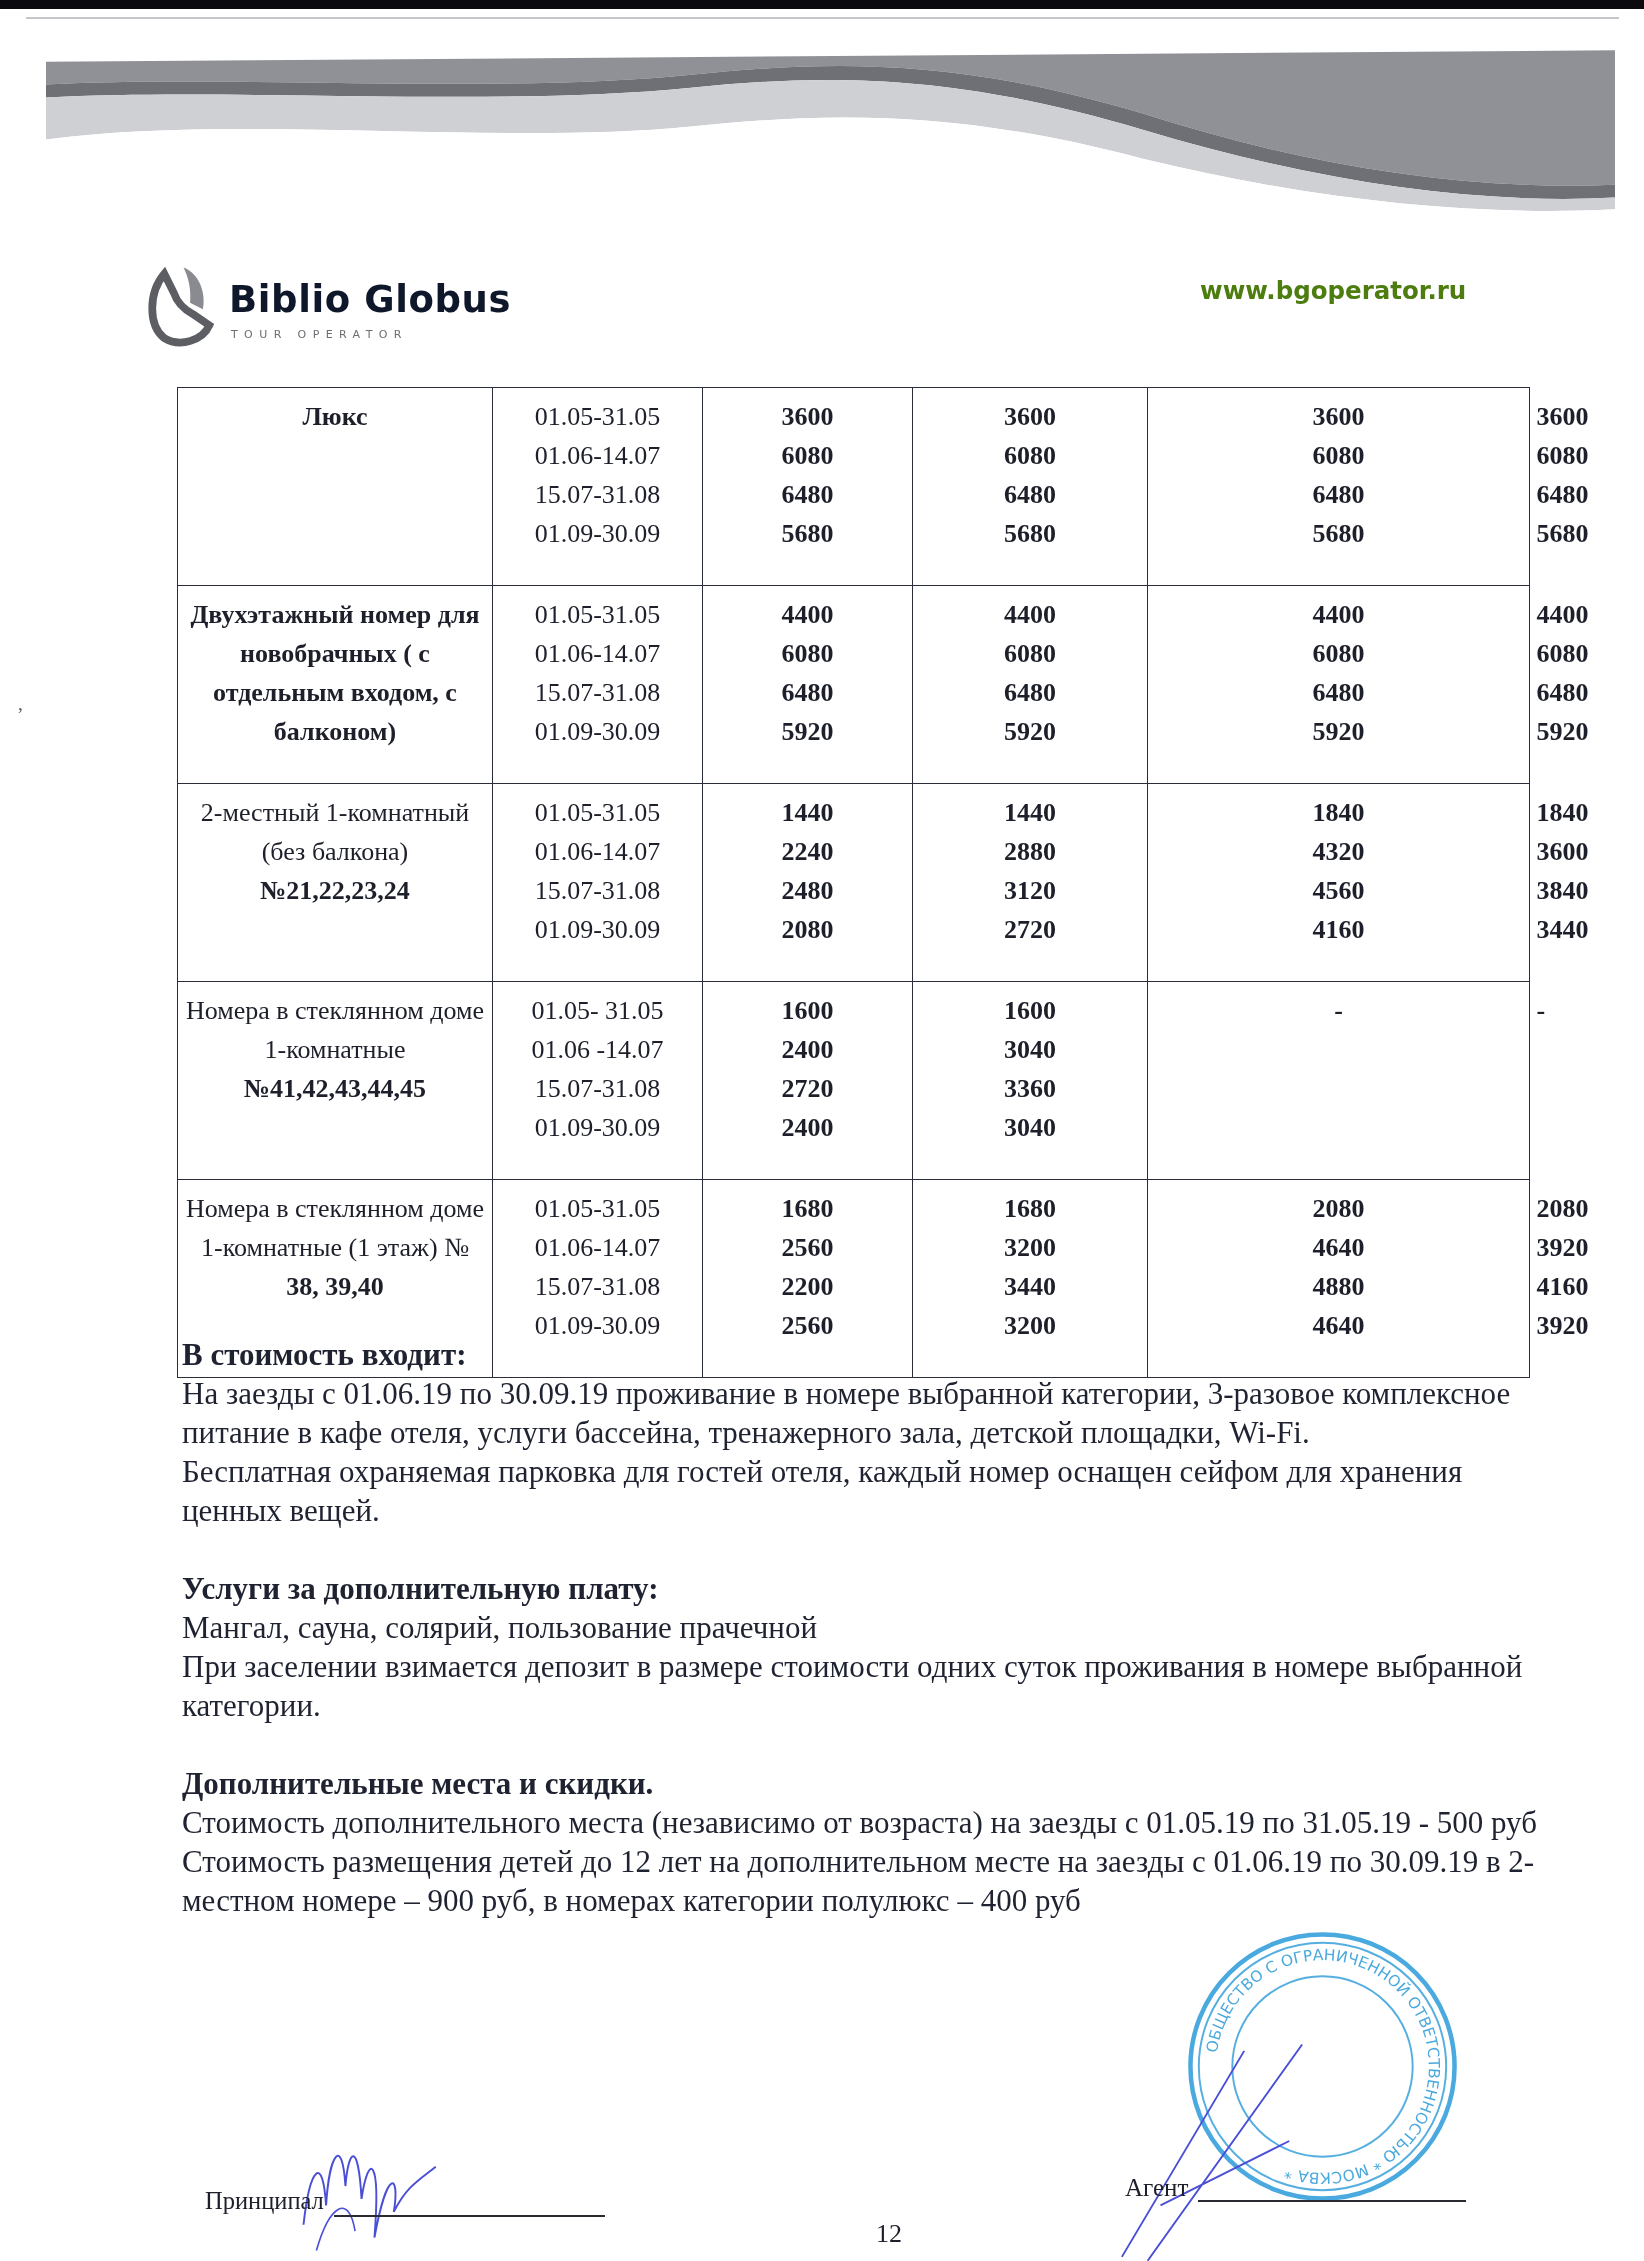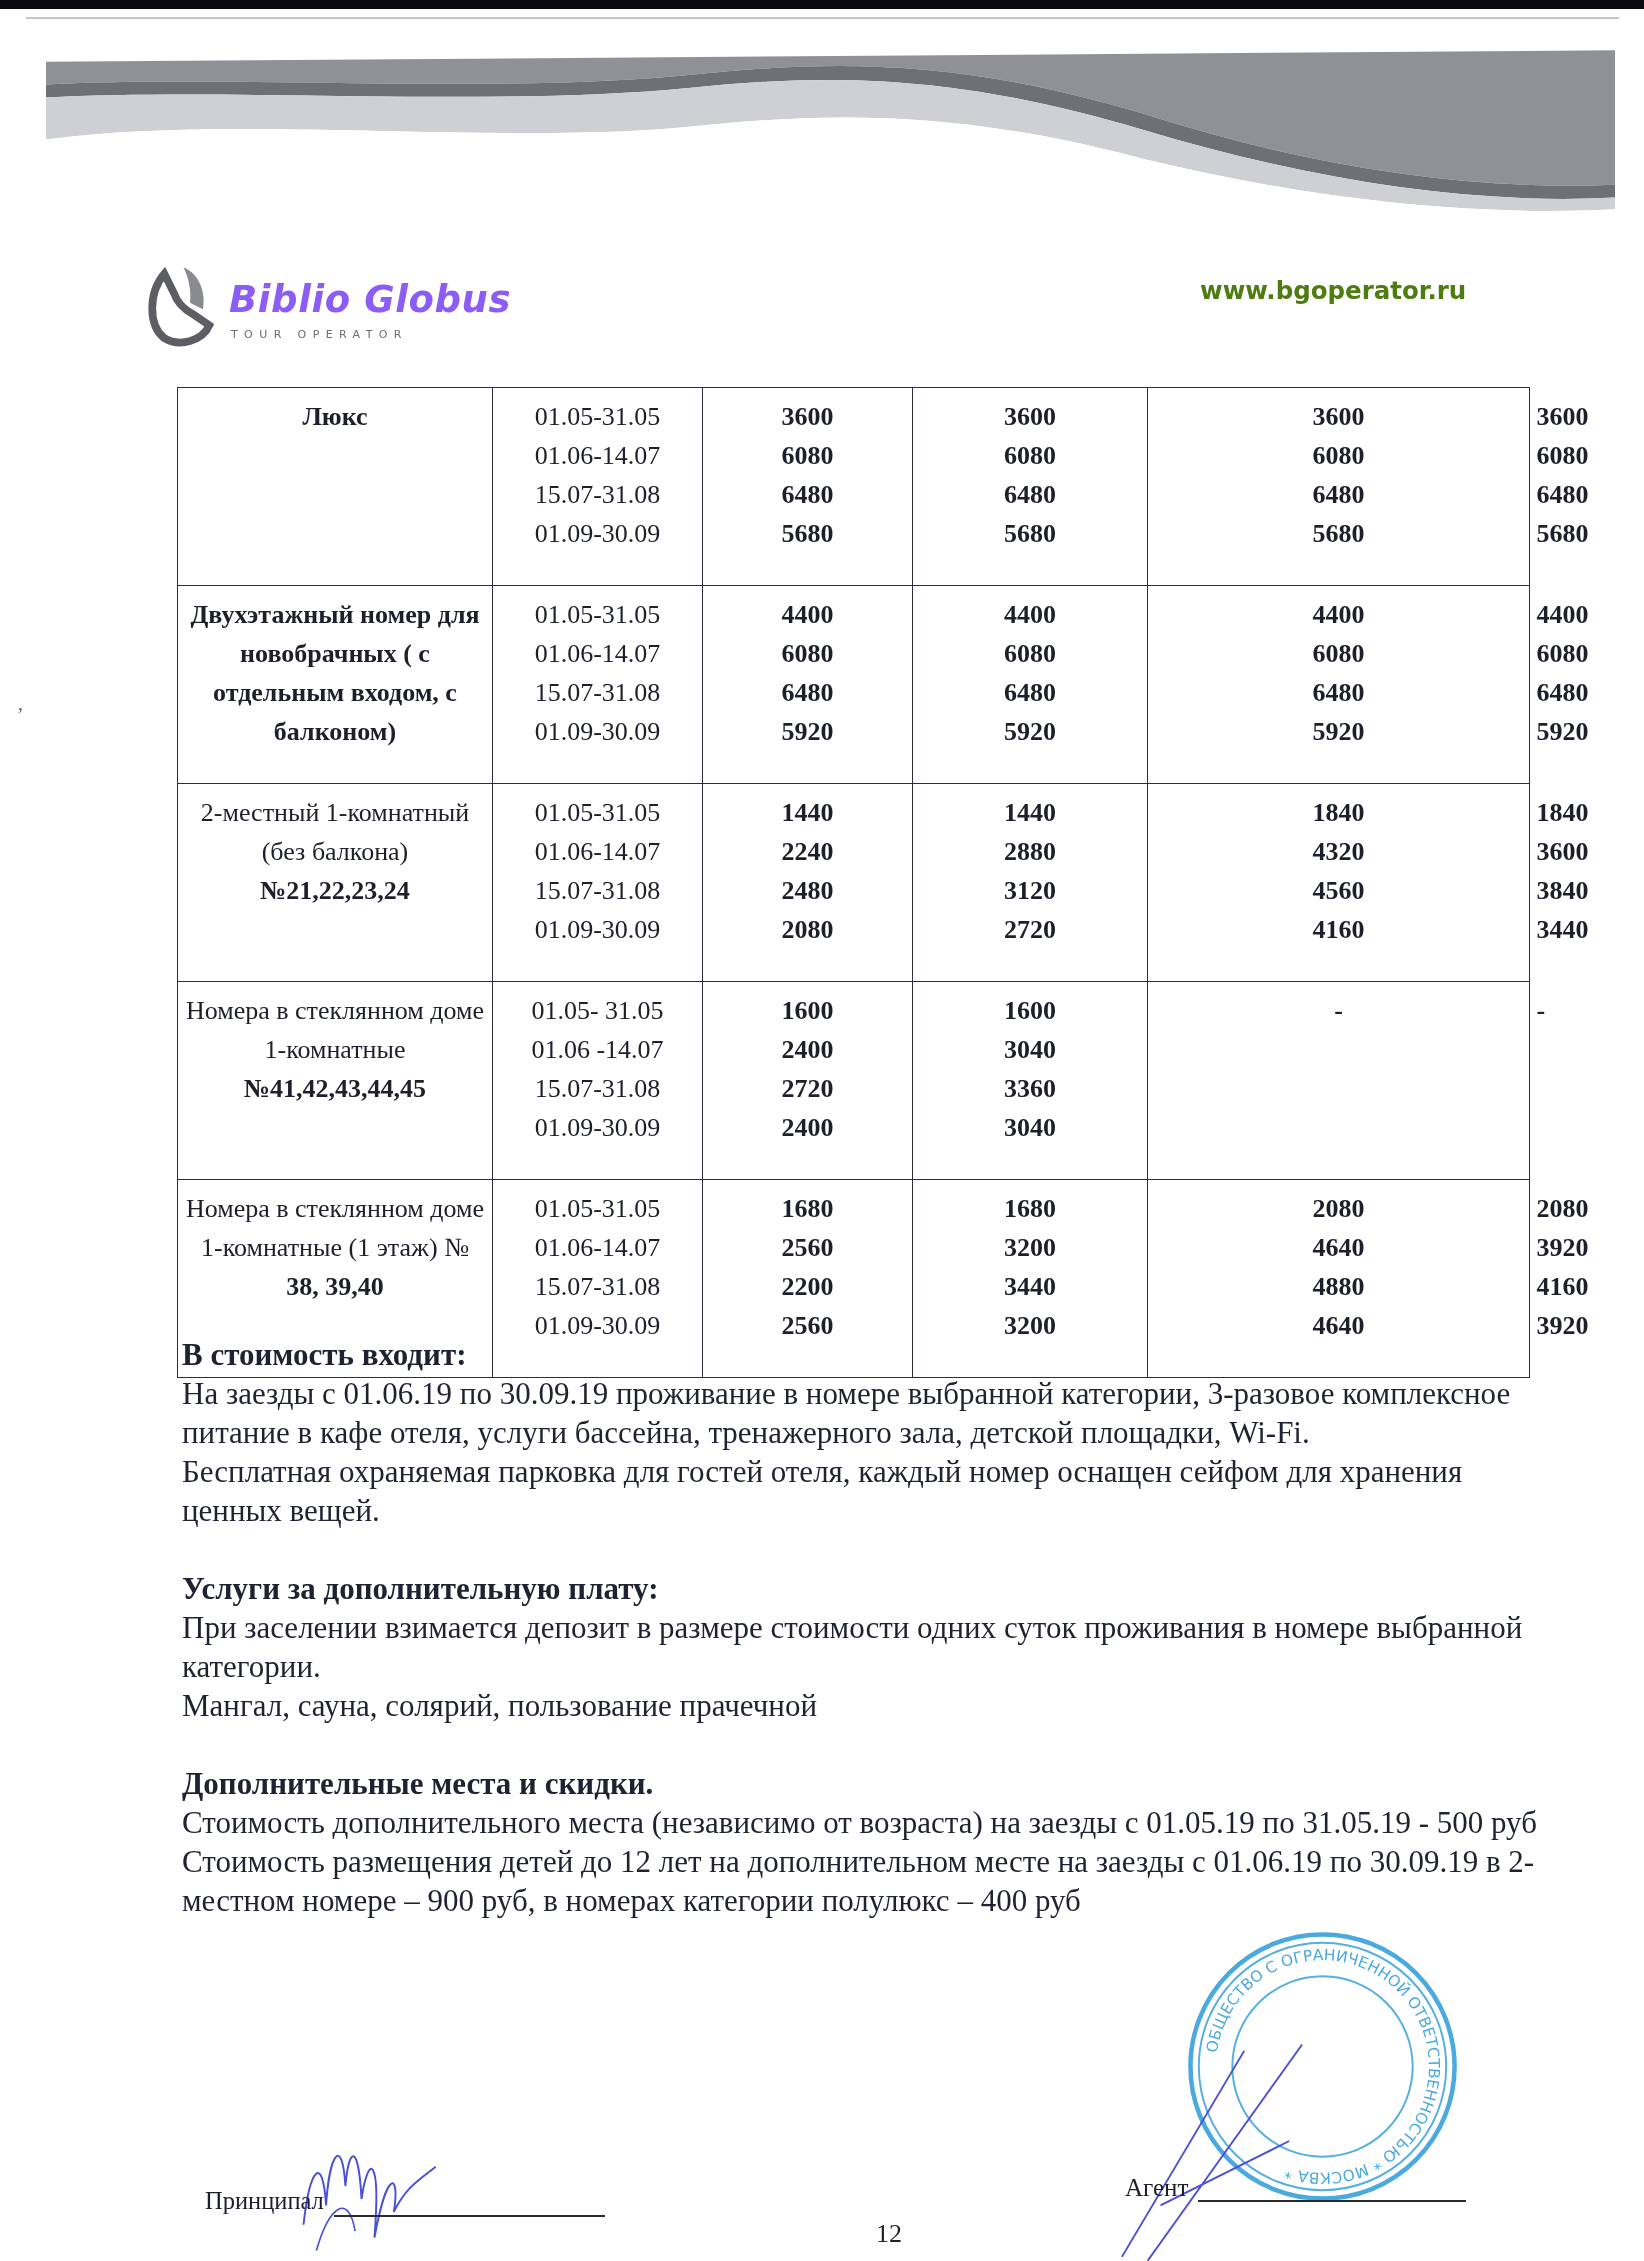--- a/index.html
+++ b/index.html
@@ -7,21 +7,21 @@
     width: 1644px; height: 2261px; position: relative; overflow: hidden;
     background: #ffffff;
     font-family: "Liberation Serif", "DejaVu Serif", serif;
     color: #1d1f2a;
   }
   .scan-top { position: absolute; left: 0; top: 0; width: 1644px; height: 9px; background: #0b0b0f; }
   .scan-line { position: absolute; left: 26px; top: 17px; width: 1593px; height: 1.9px; background: #9ea0a6; opacity: .6; }
   .banner { position: absolute; left: 46px; top: 36px; width: 1569px; height: 181px; }
   .logo { position: absolute; left: 145px; top: 264px; width: 400px; height: 90px; }
   .logo-mark { position: absolute; left: 0; top: 0; width: 74px; height: 84px; }
-  .logo-name { position: absolute; left: 84px; top: 14px; font-family: "DejaVu Sans", sans-serif; font-weight: bold; font-size: 37px; color: #8b5cf6; letter-spacing: 0.6px; font-style: italic; }
+  .logo-name { position: absolute; left: 84px; top: 14px; font-family: "DejaVu Sans", sans-serif; font-weight: bold; font-size: 37px; color: #0f172a; letter-spacing: 0.6px; }
   .logo-sub { position: absolute; left: 86px; top: 64px; font-family: "DejaVu Sans", sans-serif; font-size: 11px; color: #6c6d72; letter-spacing: 6.4px; }
   .website { position: absolute; left: 1200px; top: 276px; font-family: "DejaVu Sans", sans-serif; font-weight: bold; font-size: 24.5px; color: #4d7c0f; }
 
   table.prices { position: absolute; left: 177px; top: 387px; width: 1352px; border-collapse: collapse; table-layout: fixed; }
   table.prices td { border: 1.6px solid #2a2d3a; vertical-align: top; padding: 9px 6.4px 32px; font-size: 26px; line-height: 39px; text-align: center; }
   table.prices td.cat { width: 302px; }
   td.cat .bold { font-weight: bold; }
   td.periods { width: 197px; }
   td.val { font-weight: bold; }
   td.val .line, td.periods .line { display: block; }
@@ -239,22 +239,22 @@
       </tr>
     </tbody>
 </table>
 
 <div class="body-text">
   <p class="h">В стоимость входит:</p>
   <p>На заезды с 01.06.19 по 30.09.19 проживание в номере выбранной категории, 3-разовое комплексное питание в кафе отеля, услуги бассейна, тренажерного зала, детской площадки, Wi-Fi.</p>
   <p>Бесплатная охраняемая парковка для гостей отеля, каждый номер оснащен сейфом для хранения ценных вещей.</p>
   <div class="gap"></div>
   <p class="h">Услуги за дополнительную плату:</p>
+  <p>Мангал, сауна, солярий, пользование прачечной</p>
   <p>При заселении взимается депозит в размере стоимости одних суток проживания в номере выбранной категории.</p>
-  <p>Мангал, сауна, солярий, пользование прачечной</p>
   <div class="gap"></div>
   <p class="h">Дополнительные места и скидки.</p>
   <p>Стоимость дополнительного места (независимо от возраста) на заезды с 01.05.19 по 31.05.19 - 500 руб</p>
   <p>Стоимость размещения детей до 12 лет на дополнительном месте на заезды с 01.06.19 по 30.09.19 в 2-местном номере – 900 руб, в номерах категории полулюкс – 400 руб</p>
 </div>
 
 <svg class="stamp" viewBox="0 0 430 430">
   <defs>
     <path id="ringPath" d="M215,215 m-165,0 a165,165 0 1,1 330,0 a165,165 0 1,1 -330,0"></path>
   </defs>

